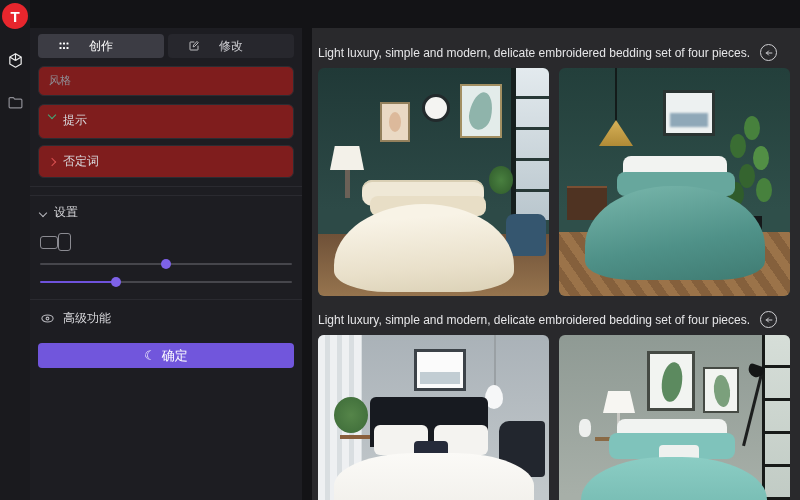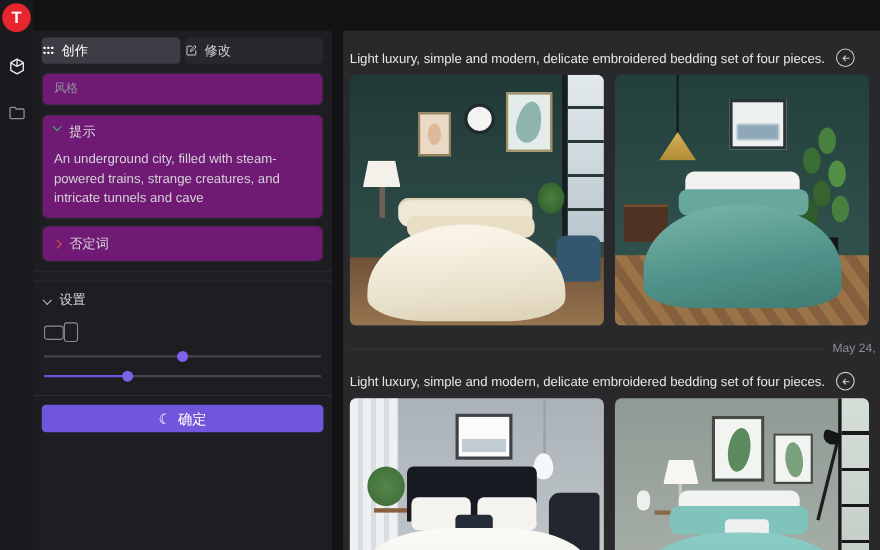--- a/index.html
+++ b/index.html
@@ -11,26 +11,26 @@
   .rail { position:absolute; left:0; top:0; width:30px; height:500px; background:#1a1a1e; display:flex; flex-direction:column; align-items:center; }
   .logo { width:26px; height:26px; margin-top:3px; border-radius:50%; display:flex; align-items:center; justify-content:center; font-weight:bold; font-size:15px; color:#fff; }
   .rail-ic { width:18px; height:18px; display:flex; align-items:center; justify-content:center; cursor:pointer; }
   .rail-ic.cube { margin-top:22px; color:#ececec; }
   .rail-ic.folder { margin-top:24px; color:#8d8d94; }
   .rail-ic svg { width:17px; height:17px; }
 
   
   .panel { position:absolute; left:30px; top:28px; width:272px; height:472px; background:#1d1d22; padding:6px 8px; }
   .tabs { display:flex; gap:4px; }
-  .tab { flex:1; height:24px; border-radius:4px; display:flex; align-items:center; gap:6px; padding-left:0; font-size:12px; cursor:pointer; }
+  .tab { flex:1; height:24px; border-radius:4px; display:flex; align-items:center; gap:19px; padding-left:20px; font-size:12px; cursor:pointer; }
   .tab.active { background:#3c3c44; color:#fff; }
   .tab.inactive { background:#27272d; color:#cfcfd3; }
   .tab svg { width:12px; height:12px; }
 
-  .card { background:#701a75; border:1px solid #2c2c32; border-radius:6px; }
+  .card { background:#7f1d1d; border:1px solid #2c2c32; border-radius:6px; }
   .style-card { margin-top:8px; padding:6px 10px 7px; display:block; cursor:pointer; }
   .style-label { font-size:11px; color:#8f8f96; }
   .style-row { margin-top:4px; display:flex; align-items:center; gap:7px; }
   .style-thumb { width:15px; height:15px; border-radius:3px; background:linear-gradient(135deg,#8fc04c 0%,#46913e 55%,#d8862e 100%); }
   .style-value { font-size:13px; color:#f0f0f2; flex:1; }
 
   .chev { display:inline-block; width:6px; height:6px; border-right:1.5px solid #b9b9bf; border-bottom:1.5px solid #b9b9bf; }
   .chev.right { transform:rotate(-45deg); }
   .chev.down { transform:rotate(45deg); }
   .chev.green { border-color:#3fae7a; }
@@ -195,21 +195,20 @@
 
     <div class="card style-card">
       <div class="style-label">风格</div>
     </div>
 
     <div class="card prompt-card">
       <div class="prompt-head">
         <span class="chev down green"></span>
         <span>提示</span>
       </div>
-      <div class="prompt-text">An underground city, filled with steam-powered trains, strange creatures, and intricate tunnels and cave</div>
     </div>
 
     <div class="card neg-card">
       <span class="chev right red"></span>
       <span>否定词</span>
     </div>
 
     <div class="divider"></div>
 
     <div class="divider"></div>
@@ -226,20 +225,27 @@
       <div class="track"></div>
       <div class="thumb" style="left:50%;"></div>
     </div>
 
     <div class="slider">
       <div class="track fill30"></div>
       <div class="thumb" style="left:30%;"></div>
     </div>
 
     <div class="divider" style="margin-top:12px;"></div>
+    <div class="adv-row">
+      <svg viewBox="0 0 24 24" fill="none" stroke="currentColor" stroke-width="1.7">
+          <ellipse cx="12" cy="12" rx="9" ry="5.5"></ellipse>
+          <circle cx="12" cy="12" r="2.2"></circle>
+        </svg>
+      <span>高级功能</span>
+    </div>
 
     <button class="confirm-btn">
       <span class="moon">☾</span>
       <span>确定</span>
     </button>
   </div>
 
   <div class="main">
 
     <div class="caption-row cap1">
@@ -273,24 +279,20 @@
         <div class="abs s2-frame"></div>
         <div class="abs s2-leaf"></div>
         <div class="abs s2-pot"></div>
         <div class="abs s2-table"></div>
         <div class="abs s2-pilw"></div>
         <div class="abs s2-pilt"></div>
         <div class="abs s2-duvet"></div>
       </div>
     </div>
 
-    <div class="meta-row">
-      <div class="line"></div>
-      <span class="date">May 24,</span>
-    </div>
 
     <div class="caption-row cap2">
       <span>Light luxury, simple and modern, delicate embroidered bedding set of four pieces.</span>
       <span class="reuse">
         <svg viewBox="0 0 24 24" fill="none" stroke="currentColor" stroke-width="2.4" stroke-linecap="round" stroke-linejoin="round">
             <path d="M19 12H6m0 0l5-5m-5 5l5 5"></path>
           </svg>
       </span>
     </div>
 

